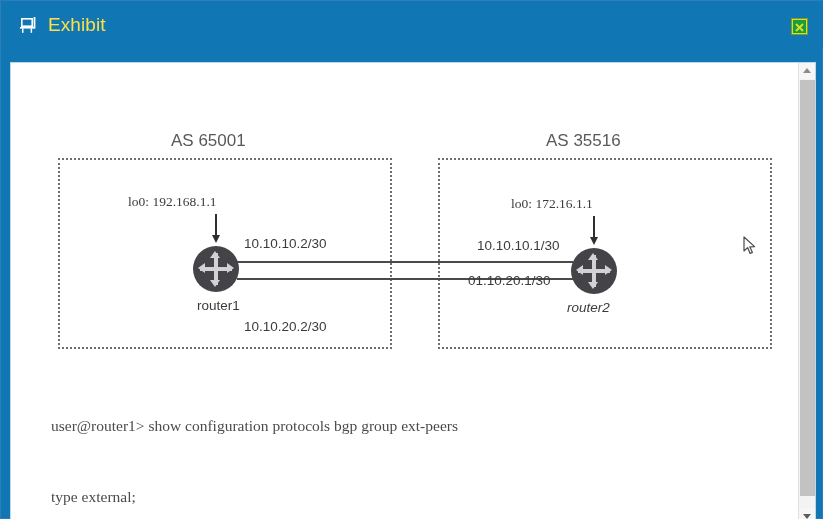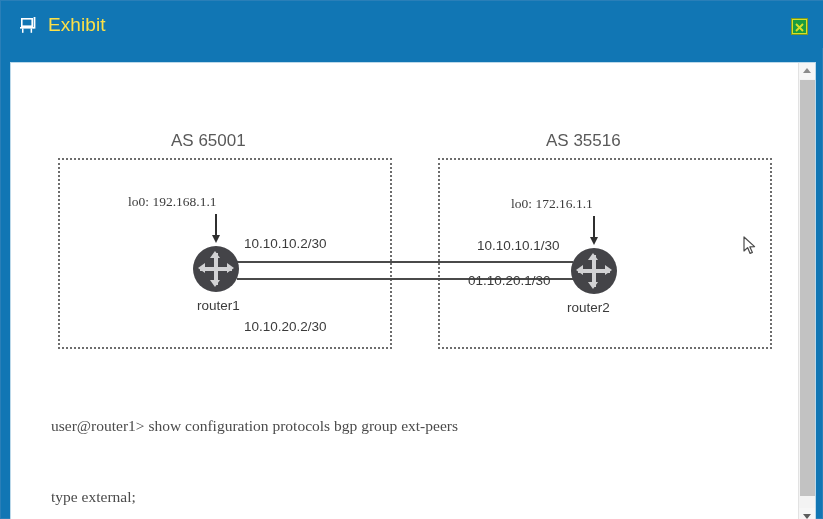--- a/index.html
+++ b/index.html
@@ -251,21 +251,21 @@
   }
 
   .router-name {
     position: absolute;
     font-size: 13.5px;
     color: #3b3b3b;
     font-family: "Liberation Sans", sans-serif;
     white-space: nowrap;
   }
   .router-name.left  { left: 178px; top: 235px; margin-left: 8px; }
-  .router-name.right { left: 556px; top: 237px; }
+  .router-name.right { left: 556px; top: 237px; font-style: italic; }
 
   
   .link-line {
     position: absolute;
     height: 2px;
     background: #4a4a4a;
   }
   .link-line.top    { left: 226px; top: 198px;  width: 336px; }
   .link-line.bottom { left: 226px; top: 215px;  width: 336px; }
 

